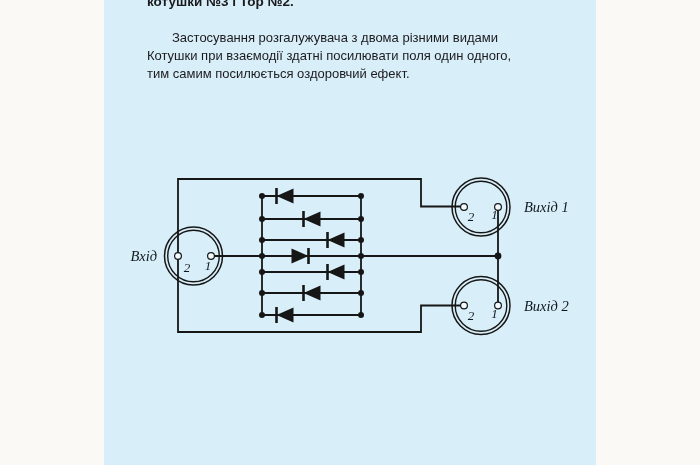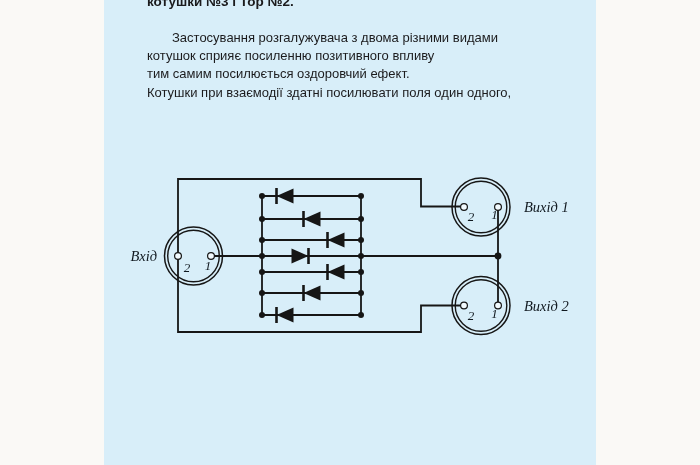--- a/index.html
+++ b/index.html
@@ -62,23 +62,22 @@
   }
 </style>
 </head>
 <body>
 
 <div class="page" style="background: rgb(250, 249, 246);">
   <div class="content" style="background: rgb(216, 238, 249);">
     <div class="cutline" style="color: rgb(27, 27, 29);">котушки №3 і Тор №2.</div>
     <div class="bodytext" id="bodyLines" style="color: rgb(27, 27, 29);">
         <div class="line indent">Застосування розгалужувача з двома різними видами</div>
-        <div class="line">котушок сприяє посиленню позитивного впливу</div>
+        <div class="line">Котушки при взаємодії здатні посилювати поля один одного,</div>
         <div class="line">тим самим посилюється оздоровчий ефект.</div>
-        <div class="line">Котушки при взаємодії здатні посилювати поля один одного,</div>
       </div>
   </div>
   <svg id="schematic" viewBox="0 0 700 465" xmlns="http://www.w3.org/2000/svg">
       <path d="M464,206.5 H421 V179 H178 V332 H421 V305.5 H464" stroke="#161616" stroke-width="1.8" fill="none"></path>
       <line x1="262" y1="196" x2="262" y2="315" stroke="#161616" stroke-width="1.8" fill="none"></line>
       <line x1="361" y1="196" x2="361" y2="315" stroke="#161616" stroke-width="1.8" fill="none"></line>
       <line x1="262" y1="196" x2="361" y2="196" stroke="#161616" stroke-width="1.8" fill="none"></line>
       <circle cx="262" cy="196" r="3" fill="#161616"></circle>
       <circle cx="361" cy="196" r="3" fill="#161616"></circle>
       <line x1="262" y1="219" x2="361" y2="219" stroke="#161616" stroke-width="1.8" fill="none"></line>

